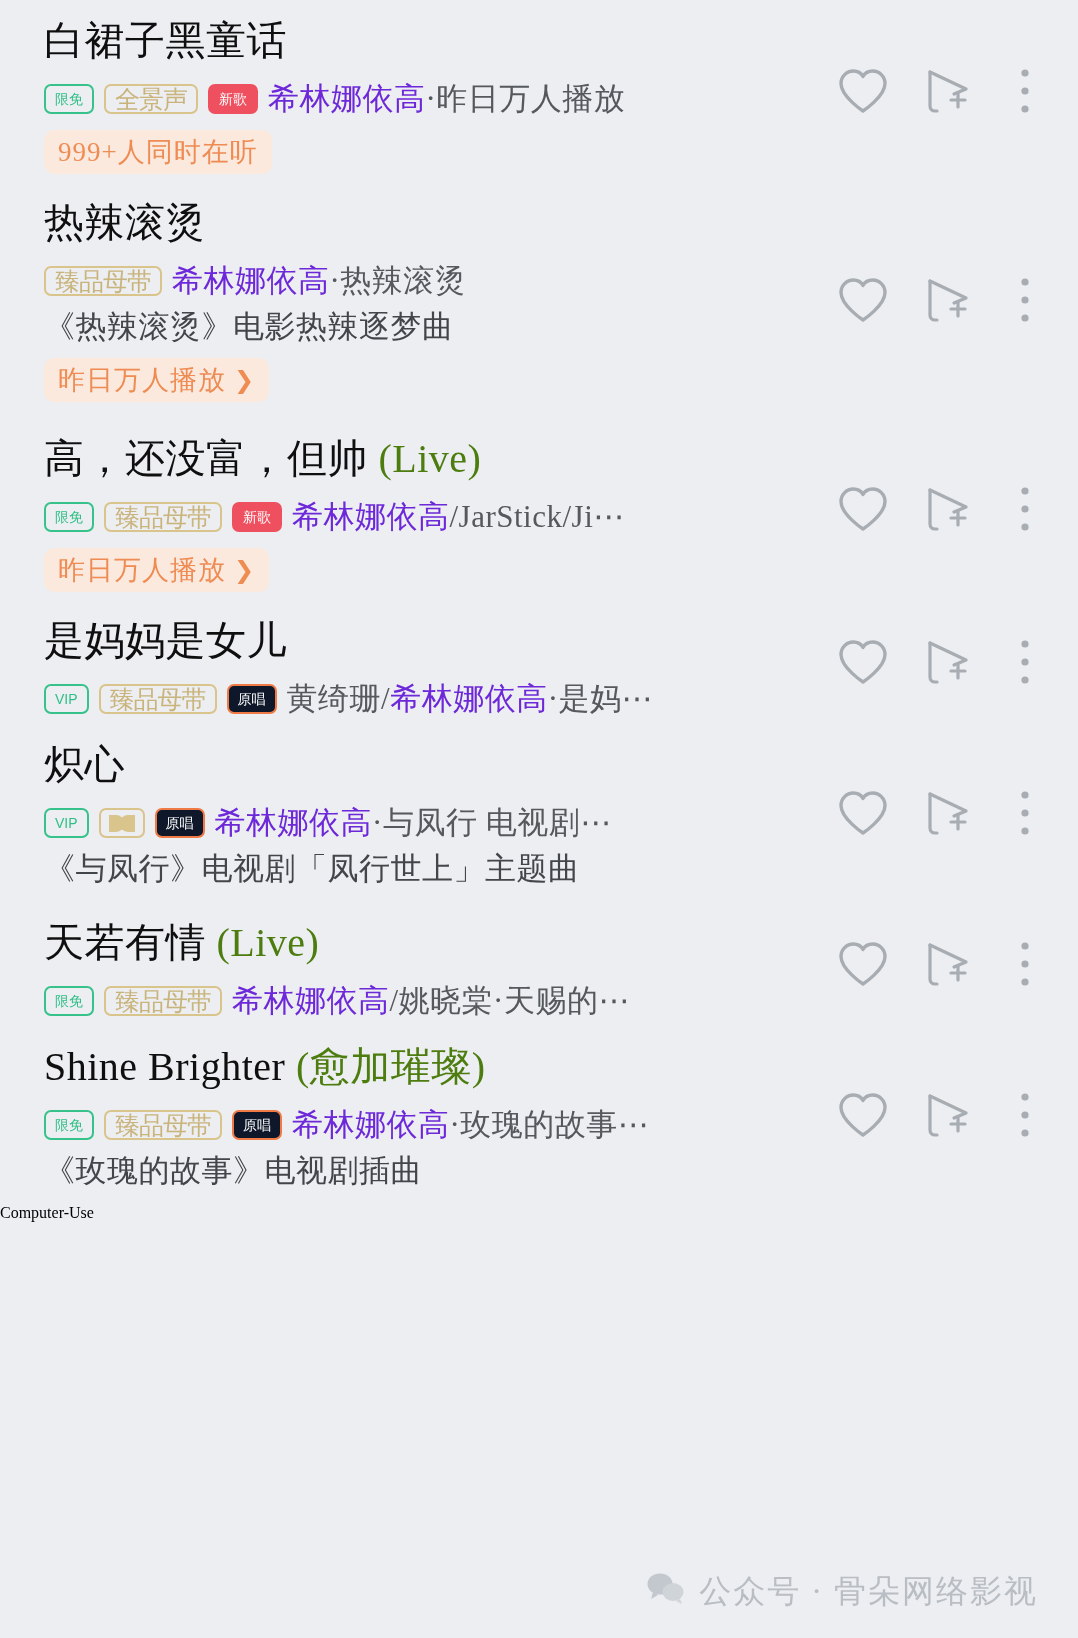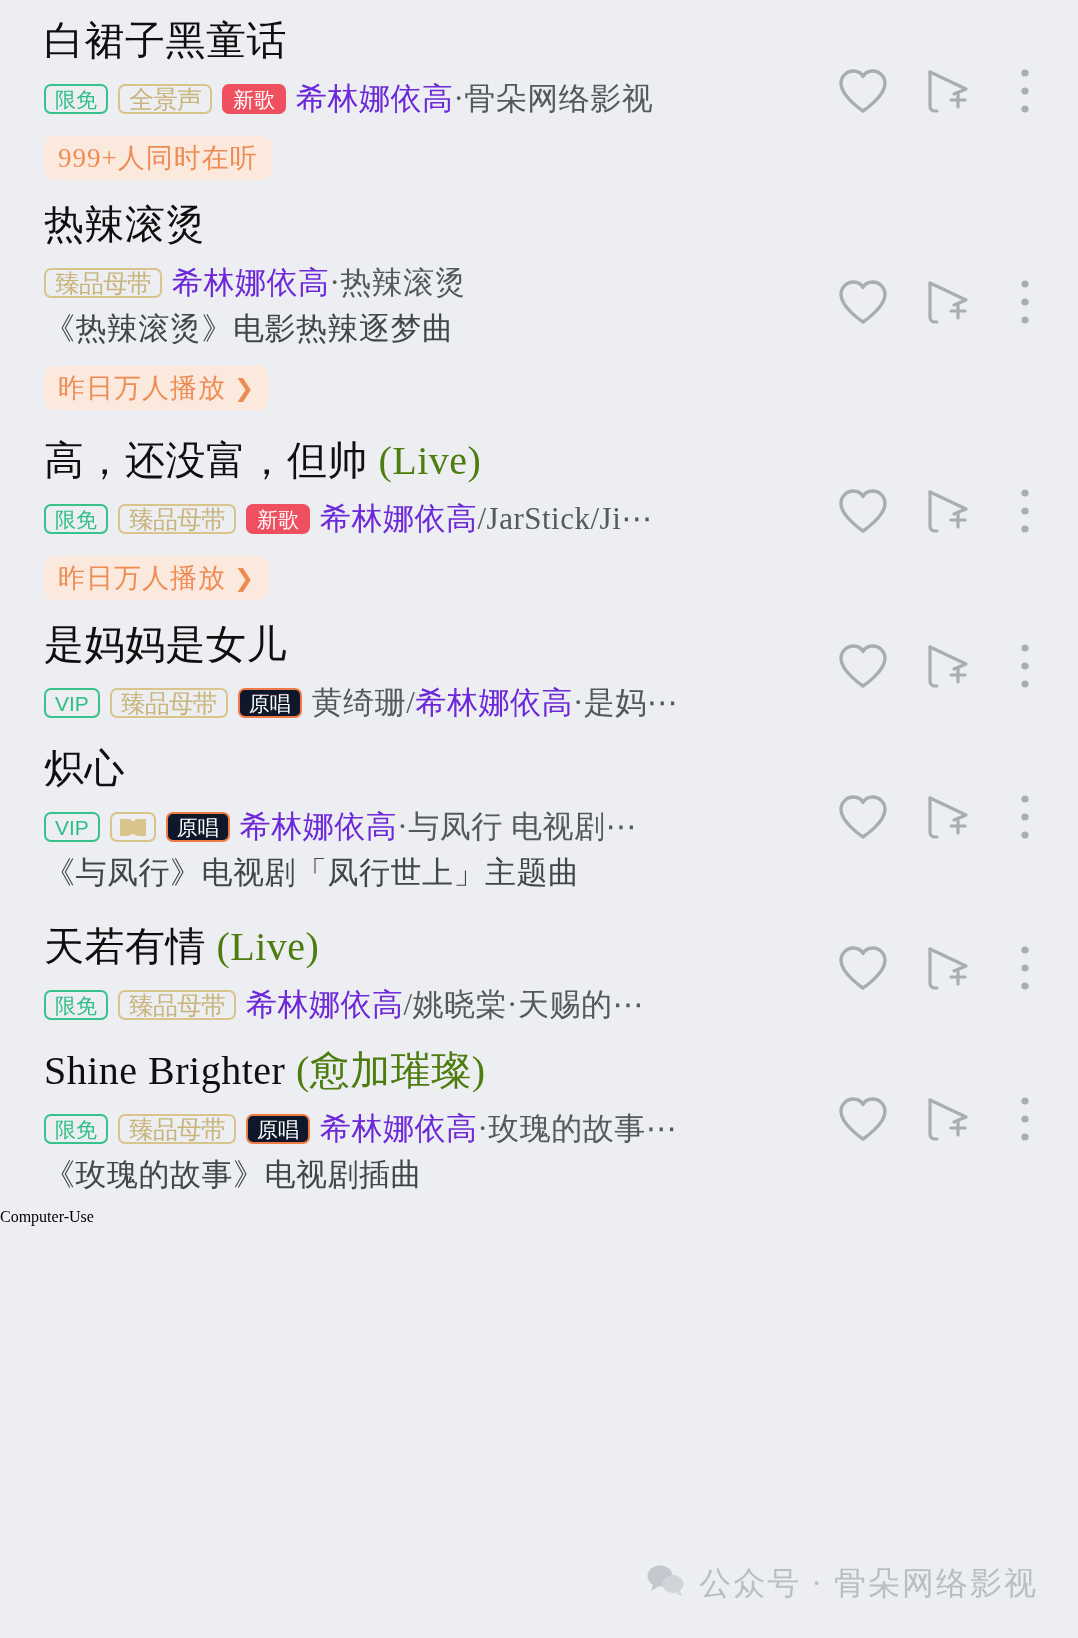--- a/index.html
+++ b/index.html
@@ -59,21 +59,21 @@
   }
 
   .tag {
     display: inline-flex;
     align-items: center;
     justify-content: center;
     height: 30px;
     box-sizing: border-box;
     padding: 0 9px;
     border-radius: 7px;
-    font-size: 21px;
+    font-size: 14px;
     line-height: 1;
     margin-right: 10px;
     flex: 0 0 auto;
     font-family: "Liberation Sans", "DejaVu Sans", sans-serif;
   }
   .tag.outline-green {
     border: 2px solid #36c28a;
     color: #2fbf86;
   }
   .tag.outline-gold {
@@ -120,21 +120,21 @@
   .badge {
     display: inline-flex;
     align-items: center;
     height: 44px;
     box-sizing: border-box;
     padding: 0 14px;
     border-radius: 10px;
     background: #fbe9dd;
     color: #ef8c54;
     font-size: 27px;
-    margin-top: 16px;
+    margin-top: 10px;
     letter-spacing: 1px;
   }
   .badge .chev {
     margin-left: 8px;
     font-family: "Liberation Sans", "DejaVu Sans", sans-serif;
     font-size: 24px;
   }
 
   .actions {
     display: flex;
@@ -148,41 +148,41 @@
     display: flex;
     align-items: center;
     justify-content: center;
   }
   .action-btn.more { width: 66px; }
   .action-btn svg { display: block; }
 
   .watermark {
     position: absolute;
     right: 40px;
-    bottom: 32px;
+    bottom: 24px;
     display: flex;
     align-items: center;
     color: #b9bec4;
     font-size: 32px;
     letter-spacing: 2px;
   }
   .watermark .wm-icon { margin-right: 14px; display: block; }
 </style>
 </head>
 <body>
 
 
 
 <div class="song-list" id="song-list">
     <div class="song-row">
       <div class="song-info"><div class="song-title"><span>白裙子黑童话</span><span class="suffix"></span></div><div class="meta-line">
           <span class="tag outline-green">限免</span>
           <span class="tag outline-gold">全景声</span>
           <span class="tag solid-red">新歌</span>
-          <span class="artist"><span class="hl">希林娜依高</span><span class="sep">·骨朵网络影视</span></span>
+          <span class="artist"><span class="hl">希林娜依高</span><span class="sep">·昨日万人播放</span></span>
         </div><div class="badge">
           <span>999+人同时在听</span>
         </div></div>
       <div class="actions" style="padding-top: 0px; height: 182px;">
         <span class="action-btn">
           <svg width="52" height="48" viewBox="0 0 52 48" aria-hidden="true">
             <path d="M26 44 C26 44 4 29.5 4 16.5 C4 9.5 9.6 4 16.4 4 C20.8 4 24.2 6.2 26 9.4 C27.8 6.2 31.2 4 35.6 4 C42.4 4 48 9.5 48 16.5 C48 29.5 26 44 26 44 Z" fill="none" stroke="#a8adb3" stroke-width="3.4" stroke-linejoin="round"></path>
           </svg>
         </span>
         <span class="action-btn">

